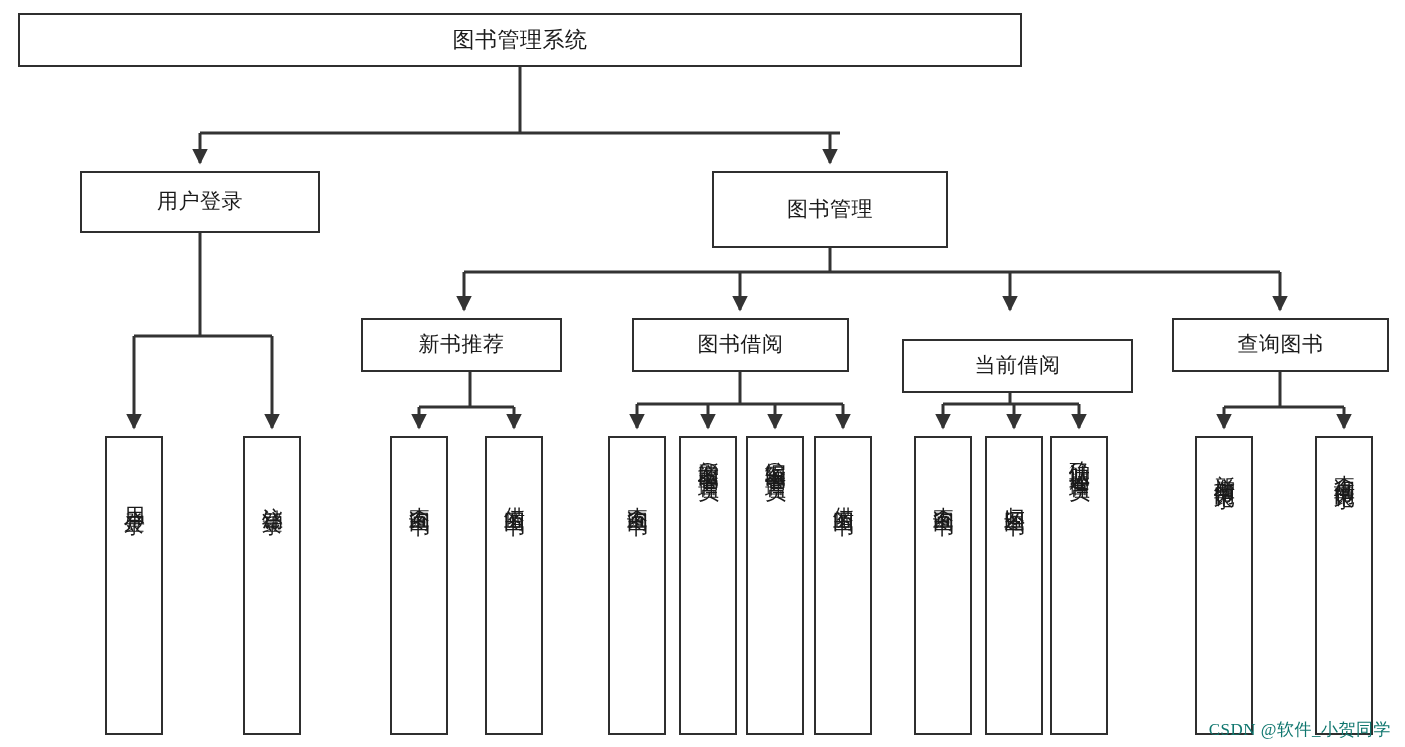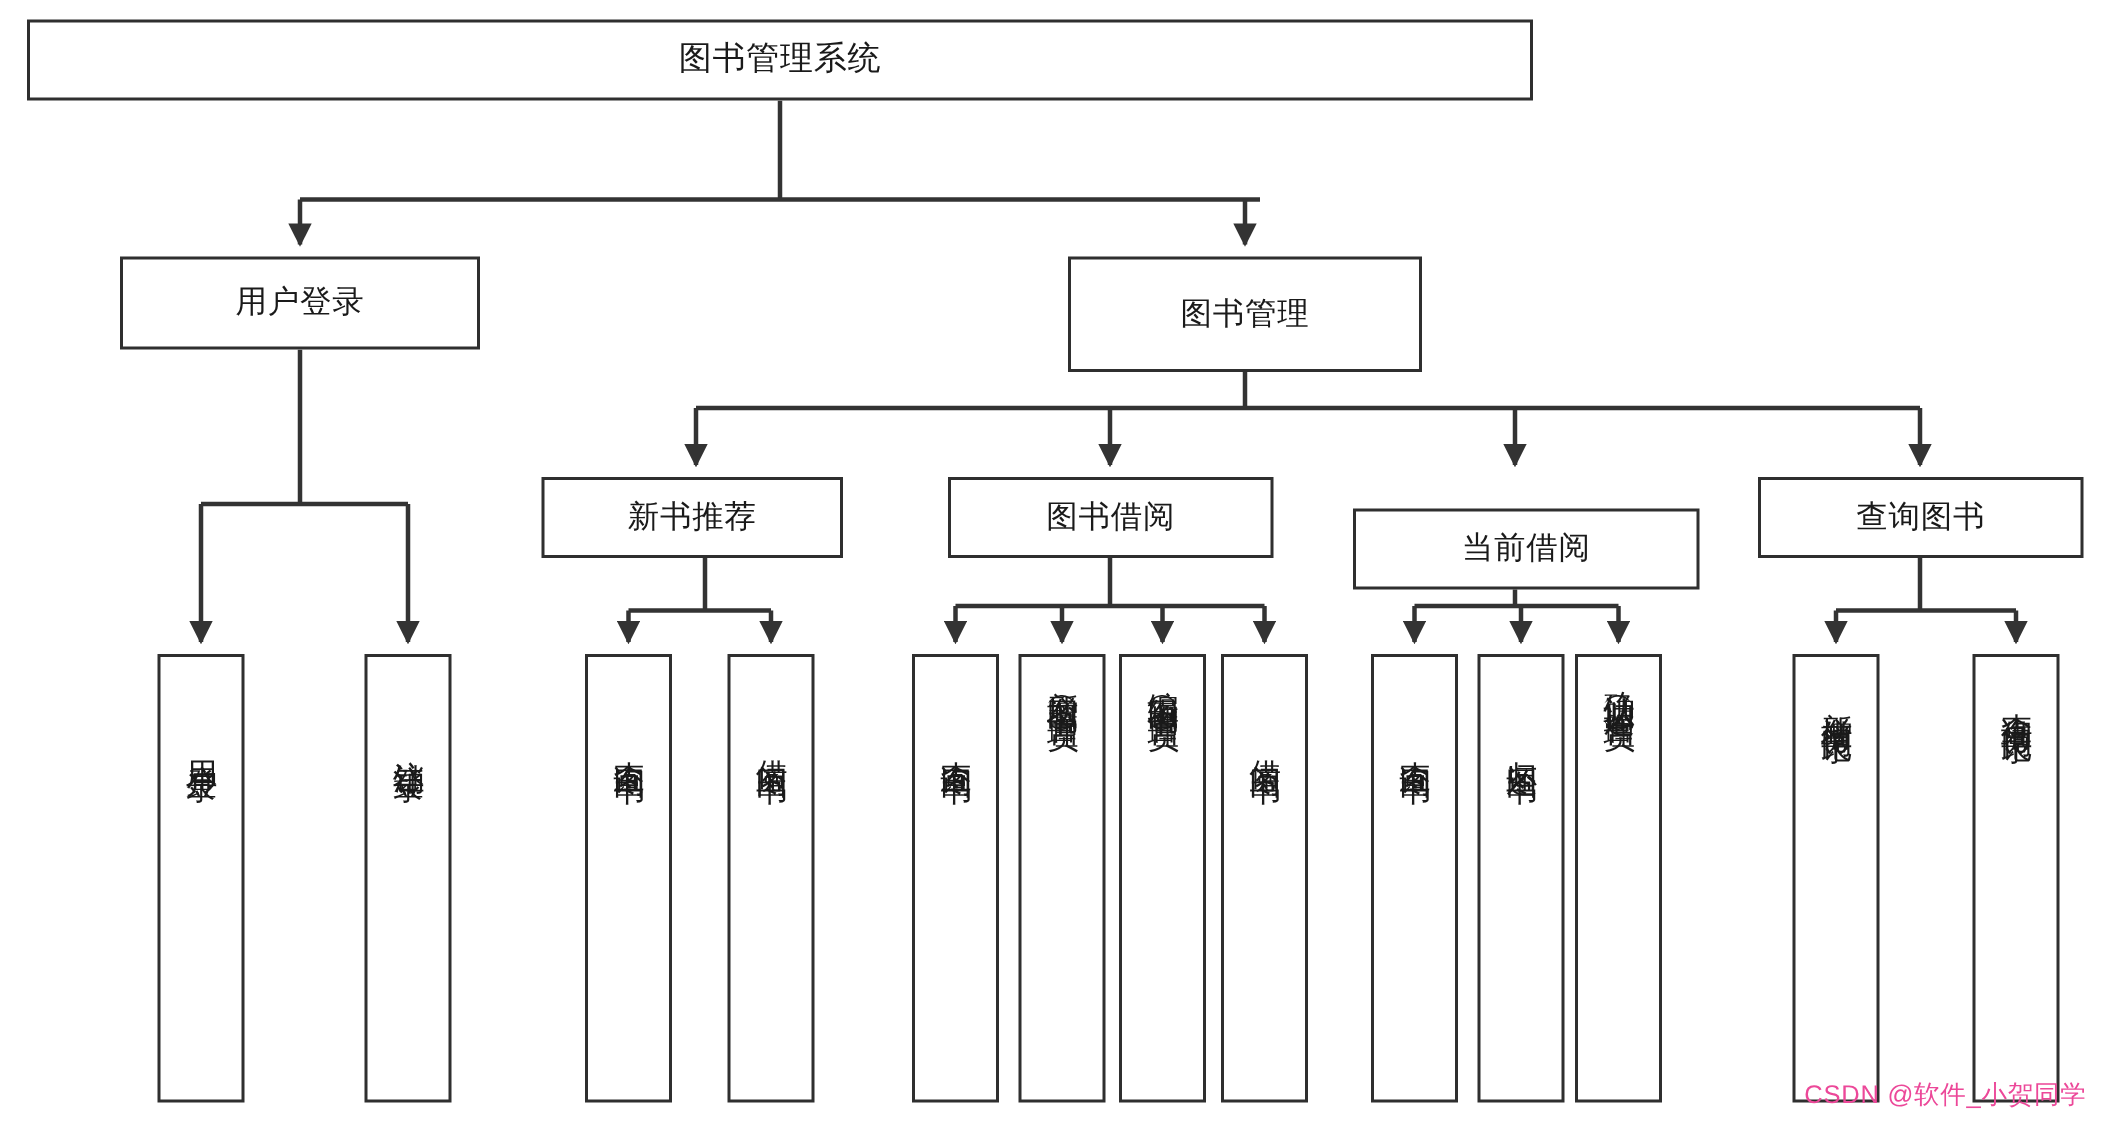--- a/index.html
+++ b/index.html
@@ -59,25 +59,25 @@
     line-height: 1.0;
     display: block;
     white-space: nowrap;
     color: #1a1a1a;
   }
   .watermark {
     position: absolute;
     right: 14px;
     bottom: 6px;
     font-size: 17px;
-    color: #ec4899;
+    color: #0f766e;
     letter-spacing: 0.5px;
     white-space: nowrap;
     z-index: 3;
-    font-family: Liberation Sans, sans-serif;
+    font-family: Liberation Serif, serif;
   }
 </style>
 </head>
 <body>
 
 <div id="canvas">
 
   <svg id="wires" viewBox="0 0 1405 747" width="1405" height="747" xmlns="http://www.w3.org/2000/svg">
     <defs>
       <marker id="arrowhead" viewBox="0 0 10 10" refX="9" refY="5" markerWidth="5.2" markerHeight="5.2" orient="auto-start-reverse">

